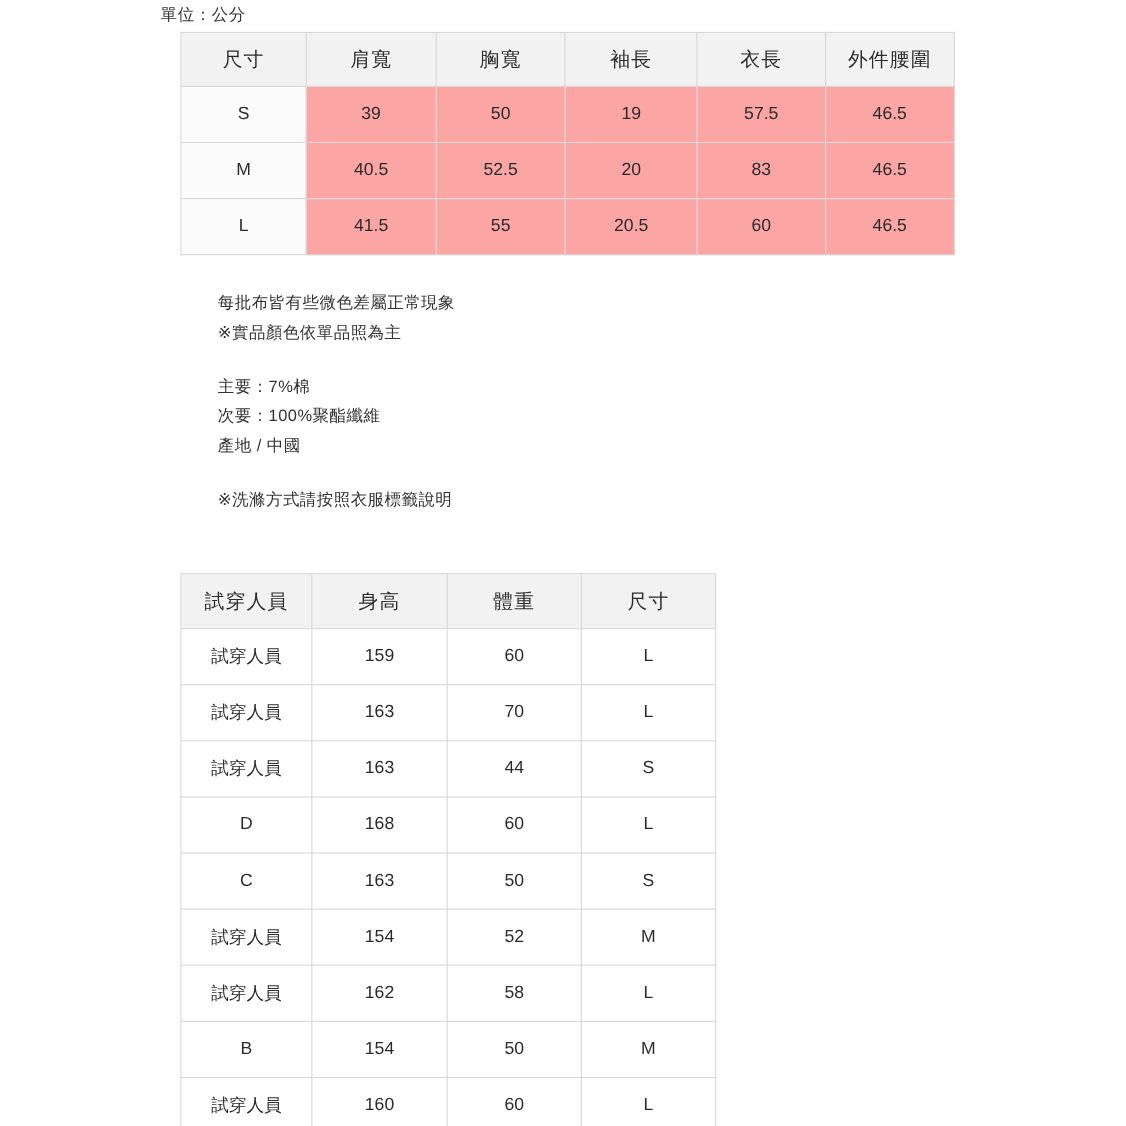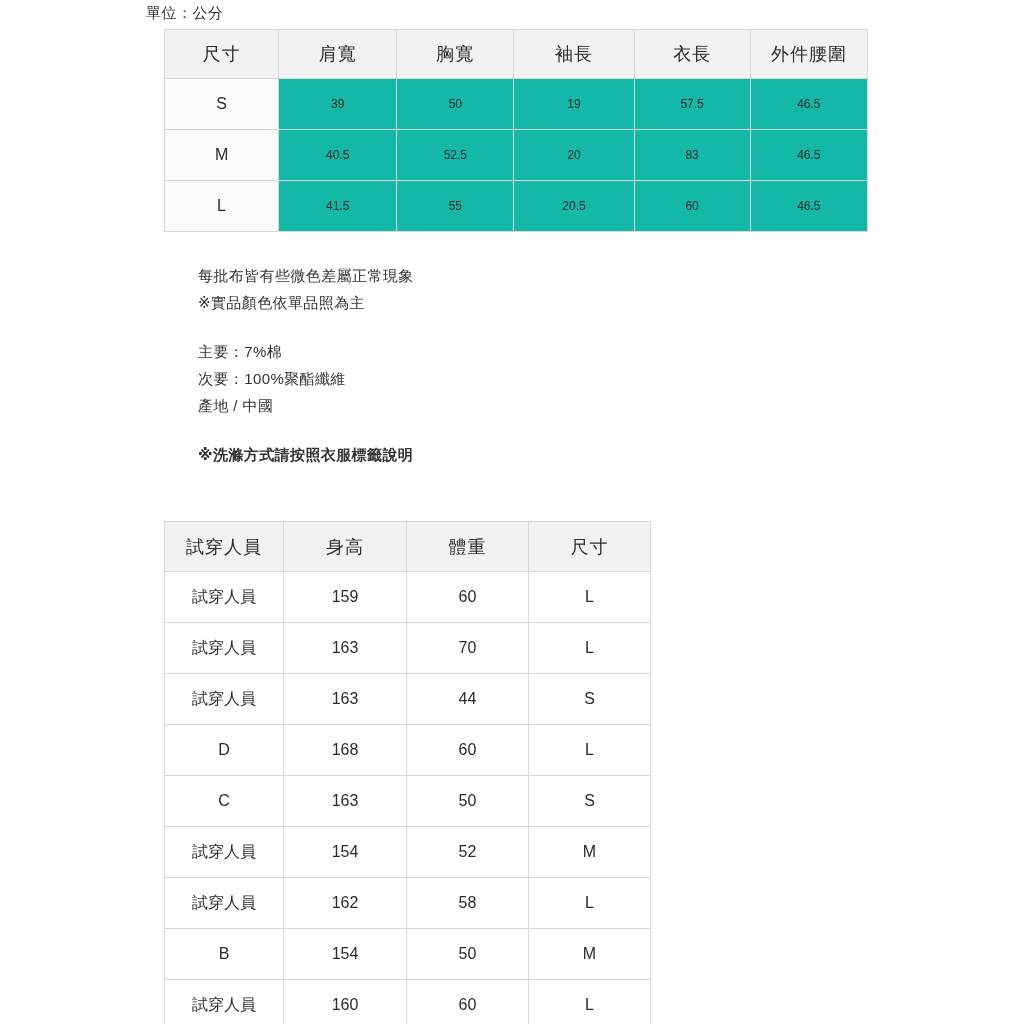--- a/index.html
+++ b/index.html
@@ -51,22 +51,22 @@
     top: 29px;
   }
   #size-table th {
     height: 46px;
     background: #f2f2f2;
     font-size: 18px;
     letter-spacing: 1px;
   }
   #size-table td {
     height: 48px;
-    background: #14b8a6;
-    font-size: 12px;
+    background: #fca5a5;
+    font-size: 16px;
   }
   #size-table .col-size   { width: 119px; }
   #size-table .col-sh     { width: 123px; }
   #size-table .col-ch     { width: 122px; }
   #size-table .col-sl     { width: 125px; }
   #size-table .col-len    { width: 121px; }
   #size-table .col-waist  { width: 122px; }
   #size-table .rowhead {
     background: #fbfbfb;
     font-size: 16px;
@@ -76,21 +76,21 @@
   .notes {
     position: absolute;
     left: 150px;
     top: 262px;
     font-size: 15px;
     line-height: 27px;
     color: #333333;
     letter-spacing: 0.4px;
   }
   .notes .blk { margin-bottom: 22px; }
-  .notes .blk:last-child { margin-bottom: 0; font-weight: bold; }
+  .notes .blk:last-child { margin-bottom: 0; }
   .notes div { white-space: nowrap; margin-left: 24px; }
 
   
   #model-table {
     position: absolute;
     left: 146px;
     top: 521px;
   }
   #model-table th {
     height: 47px;

